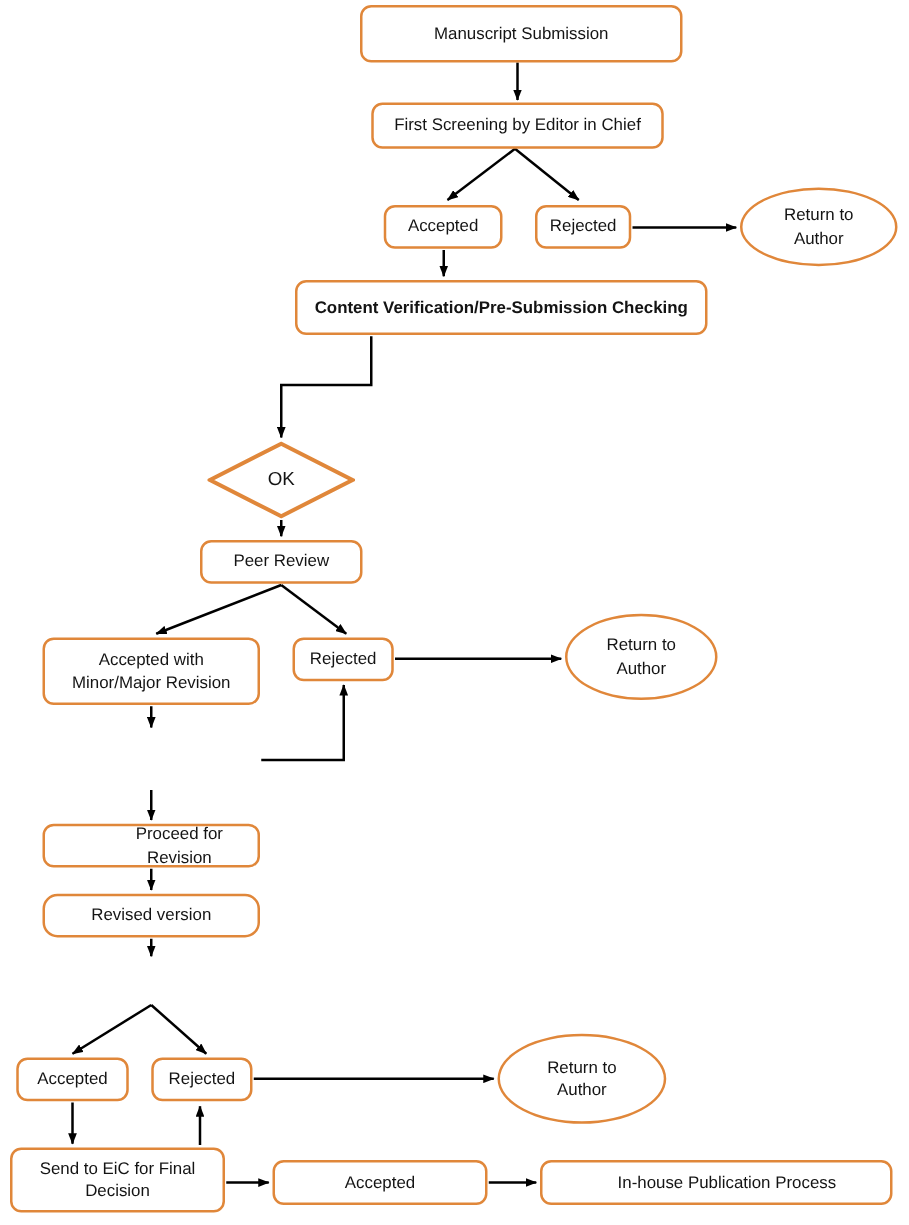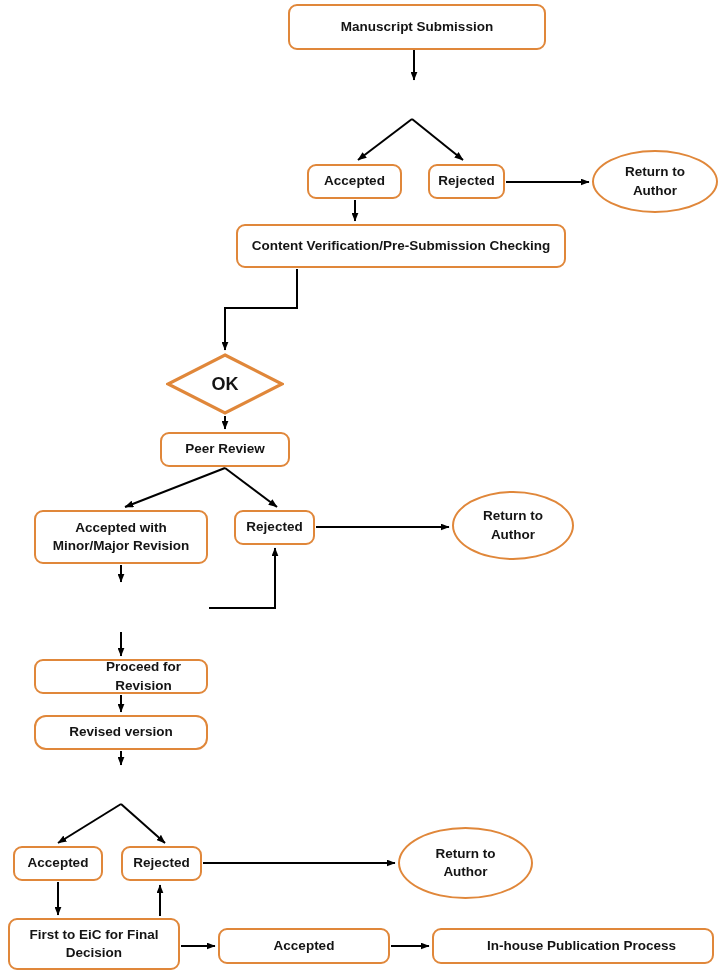--- a/index.html
+++ b/index.html
@@ -30,21 +30,20 @@
     box-sizing: border-box;
     display: flex;
     align-items: center;
     justify-content: center;
     text-align: center;
     color: #141414;
     font-size: 13.5px;
     line-height: 1.35;
     background: #ffffff;
     z-index: 2;
-    font-weight: bold;
   }
   .node.box {
     border: 2.3px solid #e0873a;
     border-radius: 9px;
   }
   .node.ellipse {
     border: 2.3px solid #e0873a;
     border-radius: 50%;
   }
   .node.diamond {
@@ -54,21 +53,21 @@
   .diamond-shape {
     position: absolute;
     left: 0;
     top: 0;
     width: 100%;
     height: 100%;
   }
   .diamond-label {
     position: relative;
     z-index: 3;
-    font-size: 18px;
+    font-size: 15px;
   }
   .node span.lbl {
     display: block;
     padding: 0 5px;
     white-space: pre-line;
   }
 </style>
 </head>
 <body>
 
@@ -120,20 +119,23 @@
 
     <line x1="181" y1="946" x2="215" y2="946" stroke="#000" stroke-width="2" marker-end="url(#arrowhead)"></line>
 
     <line x1="391" y1="946" x2="429" y2="946" stroke="#000" stroke-width="2" marker-end="url(#arrowhead)"></line>
   </svg>
 
   <div class="node box" style="left:288px; top:4px; width:258px; height:46px;">
     <span class="lbl">Manuscript Submission</span>
   </div>
 
+  <div class="node box" style="left:297px; top:82px; width:234px; height:37px;">
+    <span class="lbl">First Screening by Editor in Chief</span>
+  </div>
 
   <div class="node box" style="left:307px; top:164px; width:95px; height:35px;">
     <span class="lbl">Accepted</span>
   </div>
 
   <div class="node box" style="left:428px; top:164px; width:77px; height:35px;">
     <span class="lbl">Rejected</span>
   </div>
 
   <div class="node ellipse" style="left:592px; top:150px; width:126px; height:63px;">
@@ -187,21 +189,21 @@
   <div class="node box" style="left:121px; top:846px; width:81px; height:35px;">
     <span class="lbl">Rejected</span>
   </div>
 
   <div class="node ellipse" style="left:398px; top:827px; width:135px; height:72px;">
     <span class="lbl">Return to
 Author</span>
   </div>
 
   <div class="node box" style="left:8px; top:918px; width:172px; height:52px;">
-    <span class="lbl">First to EiC for Final
+    <span class="lbl">Send to EiC for Final
 Decision</span>
   </div>
 
   <div class="node box" style="left:218px; top:928px; width:172px; height:36px;">
     <span class="lbl">Accepted</span>
   </div>
 
   <div class="node box" style="left:432px; top:928px; width:282px; height:36px;padding-left:17px;">
     <span class="lbl">In-house Publication Process</span>
   </div>

